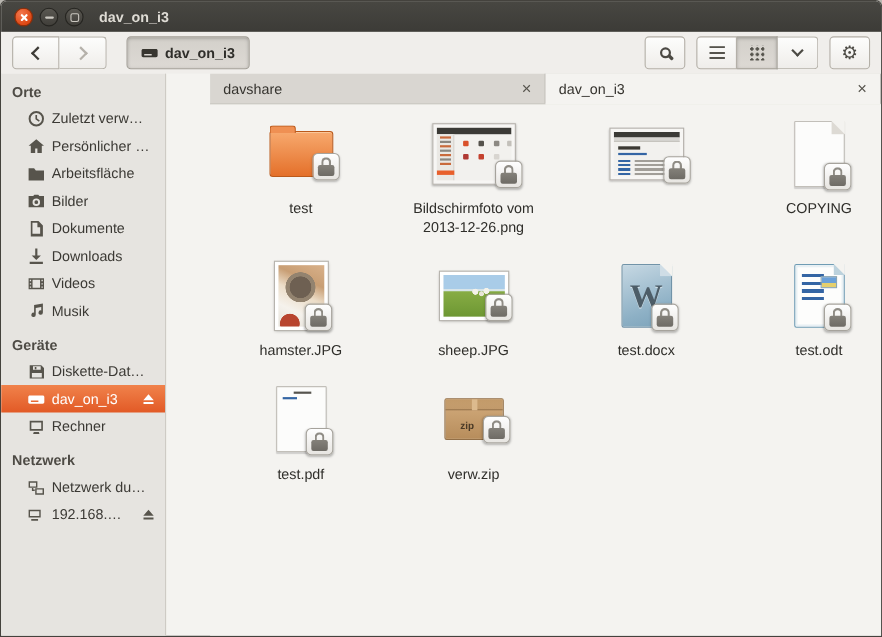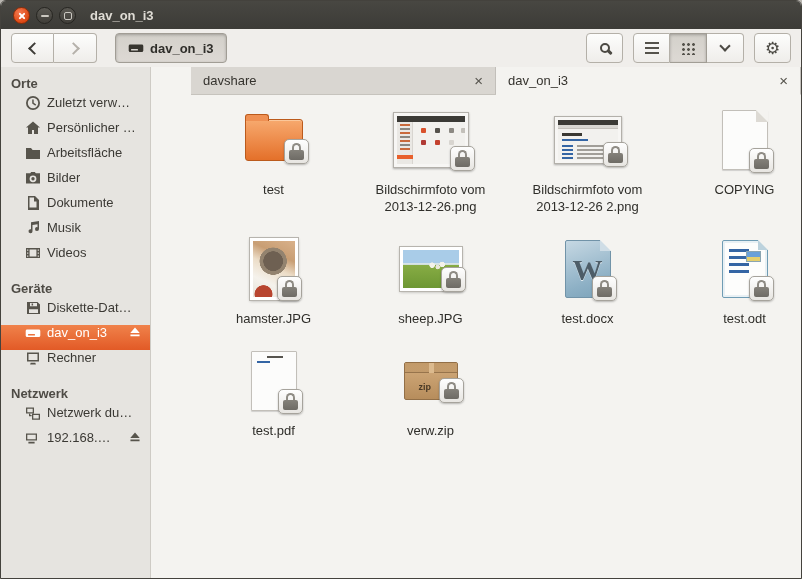--- a/index.html
+++ b/index.html
@@ -61,21 +61,21 @@
 
   
   .wbody { flex:1; display:flex; min-height:0; }
 
   
   .sidebar { width:150px; background:#e6e4e0; border-right:1px solid #cecbc5;
              padding-top:4px; flex:0 0 auto; overflow:hidden; }
   .sb-head { height:24px; display:flex; align-items:center; padding-left:10px;
              font-size:13px; font-weight:bold; color:#4e4b45; margin-top:6px; }
   .sb-head:first-child { margin-top:0; }
-  .sb-item { height:25px; display:flex; align-items:flex-start; gap:6px;
+  .sb-item { height:25px; display:flex; align-items:center; gap:6px;
              padding:0 8px 0 24px; font-size:13px; color:#3b3934; cursor:pointer; white-space:nowrap; }
   .sb-item svg { width:16px; height:16px; flex:0 0 auto; color:#57544c; }
   .sb-item .lbl { overflow:hidden; }
   .sb-item.selected { background:linear-gradient(180deg,#f0824b,#e25a26); color:#fff; }
   .sb-item.selected svg { color:#fff; }
   .eject { margin-left:auto; }
   .eject svg { width:14px; height:14px; }
 
   
   .main { flex:1; display:flex; flex-direction:column; min-width:0;padding-left:40px; }
@@ -272,29 +272,35 @@
         <span class="lbl">Bilder</span>
       </div>
       <div class="sb-item">
         <svg viewBox="0 0 16 16">
             <path fill="currentColor" fill-rule="evenodd" d="M3 1h7l4 4v10H3zm1.5 1.5v10h7V6.5H9V2.5z"></path>
           </svg>
         <span class="lbl">Dokumente</span>
       </div>
       <div class="sb-item">
         <svg viewBox="0 0 16 16">
+            <path fill="currentColor" d="M7 1h2v6.2h3.2L8 11.4 3.8 7.2H7zM2 13h12v2H2z"></path>
+          </svg>
+        <span class="lbl">Downloads</span>
+      </div>
+      <div class="sb-item">
+        <svg viewBox="0 0 16 16">
+            <path fill="currentColor" fill-rule="evenodd" d="M1 3h14v10H1zm3.6 1.4v7.2h6.8V4.4zM2.1 4.4v1.3h1.2V4.4zm0 3v1.3h1.2V7.4zm0 3v1.3h1.2v-1.3zm10.6-6v1.3h1.2V4.4zm0 3v1.3h1.2V7.4zm0 3v1.3h1.2v-1.3z"></path>
+          </svg>
+        <span class="lbl">Videos</span>
+      </div>
+      <div class="sb-item">
+        <svg viewBox="0 0 16 16">
             <path fill="currentColor" d="M6 2.2 14 1v8.1a2 2 0 1 1-1.5-1.93V4.2L7.5 4.9v6.3A2 2 0 1 1 6 9.26z"></path>
           </svg>
         <span class="lbl">Musik</span>
-      </div>
-      <div class="sb-item">
-        <svg viewBox="0 0 16 16">
-            <path fill="currentColor" fill-rule="evenodd" d="M1 3h14v10H1zm3.6 1.4v7.2h6.8V4.4zM2.1 4.4v1.3h1.2V4.4zm0 3v1.3h1.2V7.4zm0 3v1.3h1.2v-1.3zm10.6-6v1.3h1.2V4.4zm0 3v1.3h1.2V7.4zm0 3v1.3h1.2v-1.3z"></path>
-          </svg>
-        <span class="lbl">Videos</span>
       </div>
 
       <div class="sb-head">Geräte</div>
 
       <div class="sb-item">
         <svg viewBox="0 0 16 16">
             <path fill="currentColor" fill-rule="evenodd" d="M2 2h10.5L15 4.5V14H2zm3 .9v3.3h7V2.9zm1.6.7h1.5v2H6.6zM4 9.2h9v3.9H4z"></path>
           </svg>
         <span class="lbl">Diskette-Dat…</span>
       </div>
@@ -405,21 +411,20 @@
                   <div class="link"></div>
                   <div class="links"></div>
                   <div class="rows"></div>
                 </div>
             <div class="lock">
                   <i class="shackle"></i>
                   <i class="lockbody"></i>
                 </div>
           </div>
             </div>
-          <div class="fname">Bildschirmfoto vom 2013-12-26 2.png</div>
         </div>
 
         <div class="file">
           <div class="icon-wrap">
               <div class="i-page lockable">
             <div class="fold"></div>
             <div class="lock">
                   <i class="shackle"></i>
                   <i class="lockbody"></i>
                 </div>

